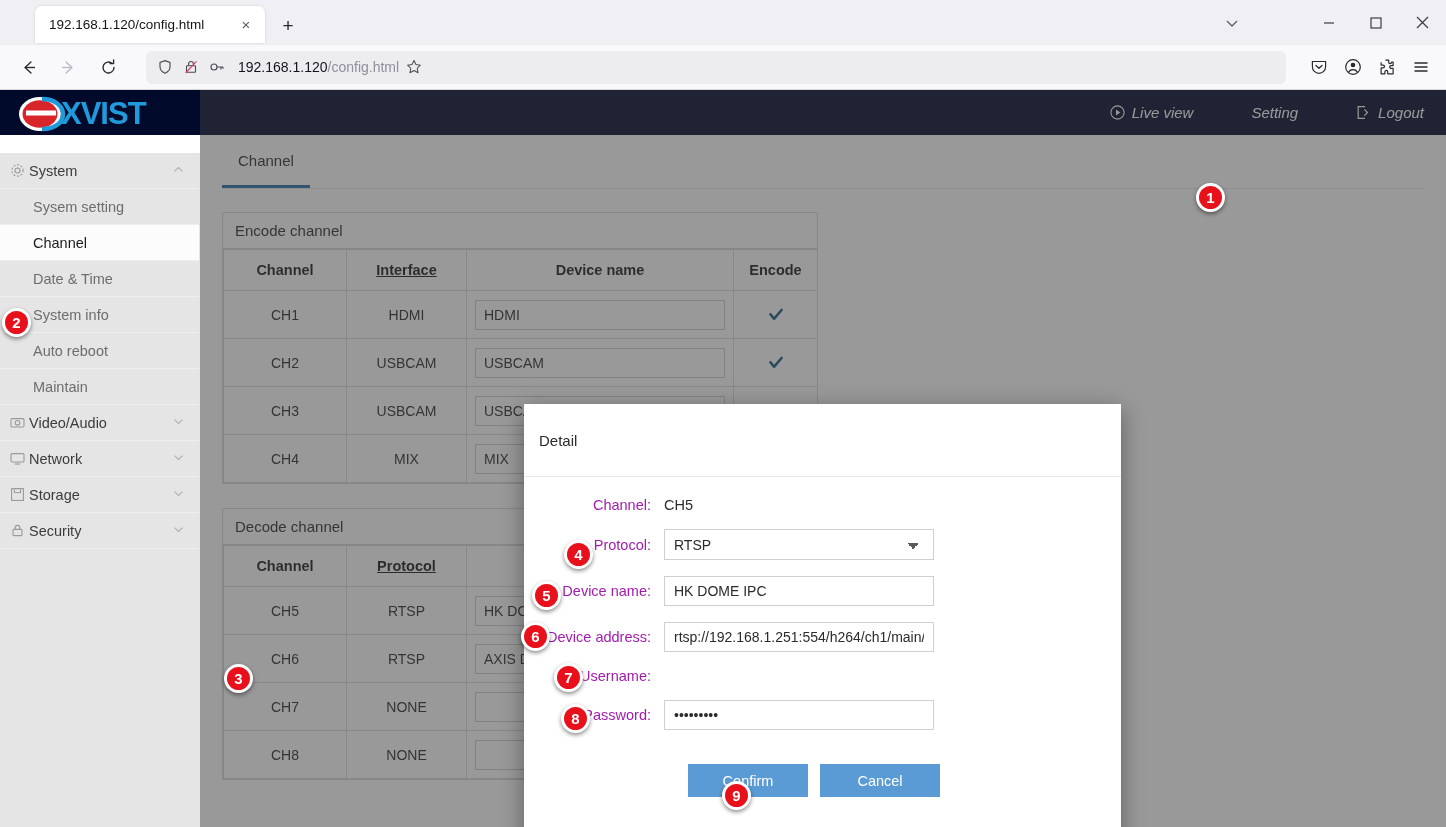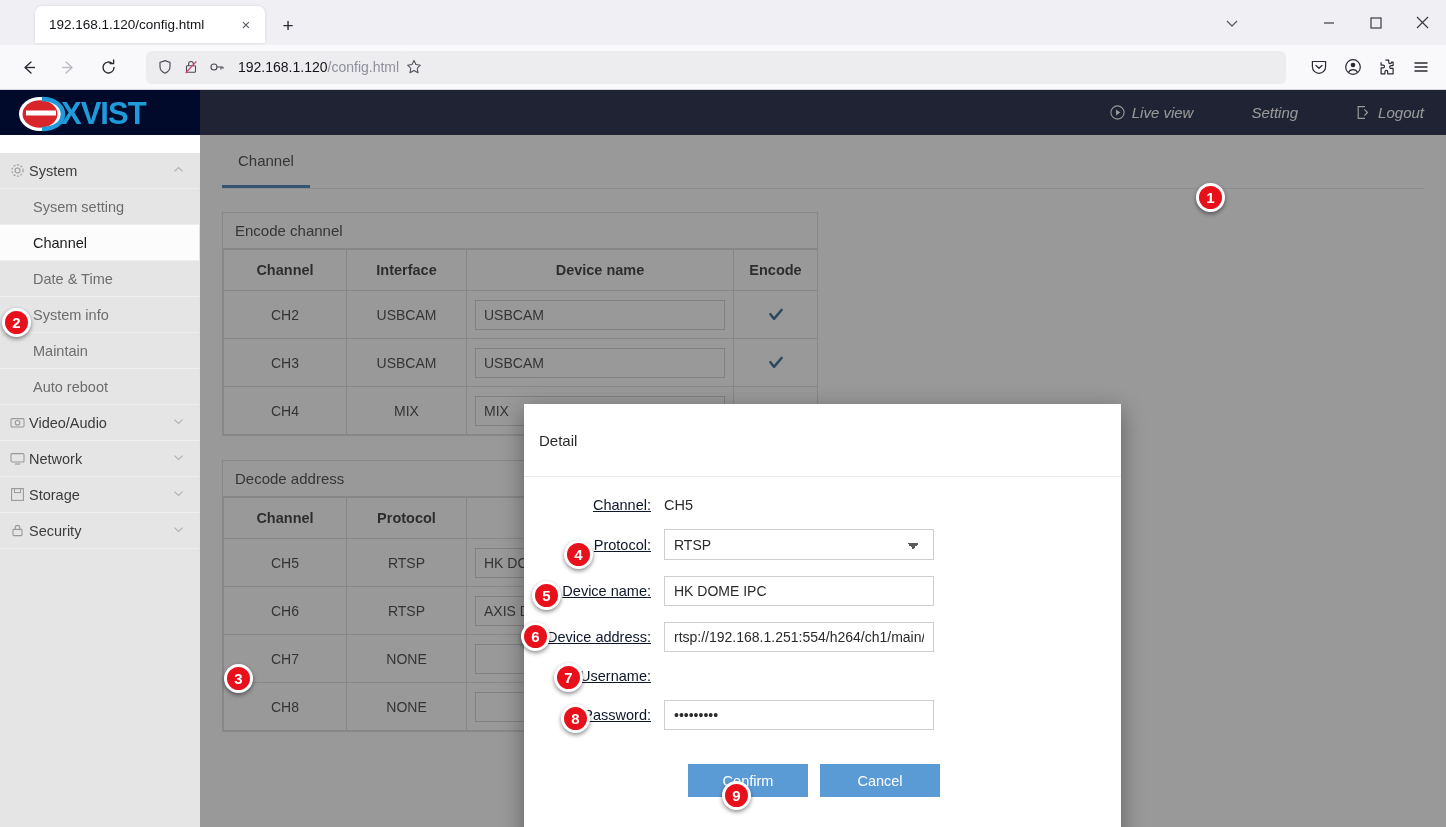--- a/index.html
+++ b/index.html
@@ -164,21 +164,21 @@
     background: #ffffff; font-size: 14px; color: #2d2d2d;
     padding: 0 8px; font-family: "Liberation Sans", sans-serif;
   }
   .chk {
     width: 16px; height: 16px; display: inline-block;
     position: relative; vertical-align: middle; cursor: pointer;
   }
   .chk svg { display: block; }
 
   .c-channel { width: 123px; }
-  .c-iface   { width: 120px; }
+  .c-iface   { width: 120px; text-decoration: underline; }
   .c-dev     { width: 267px; }
   .c-enc     { width: 84px; }
 
   
   .dim-overlay {
     position: absolute; left: 200px; top: 0;
     width: 1246px; height: 737px;
     background: rgba(60,60,60,0.52);
     z-index: 20; pointer-events: none;
   }
@@ -195,21 +195,21 @@
     padding-left: 15px; border-bottom: 1px solid #e8e8e8;
     font-size: 15px; color: #2b2b2b;
   }
   .modal-body { padding: 20px 0 0 0; }
   .frow {
     display: flex; align-items: center;
     margin-bottom: 16px; position: relative;
   }
   .flabel {
     width: 140px; text-align: right; padding-right: 13px;
-    font-size: 14.5px; color: #0f172a; flex-shrink: 0; text-decoration: underline;
+    font-size: 14.5px; color: #a21caf; flex-shrink: 0;
   }
   .fvalue { font-size: 14.5px; color: #2b2b2b; }
   .finput {
     width: 270px; height: 30px; border: 1px solid #cfcfcf;
     background: #ffffff; font-size: 14px; color: #2b2b2b;
     padding: 0 9px; font-family: "Liberation Sans", sans-serif;
   }
   select.finput {
     height: 31px; appearance: none; -webkit-appearance: none;
     background-image:
@@ -410,24 +410,24 @@
         <div class="sb-sub active">
           <span>Channel</span>
         </div>
         <div class="sb-sub">
           <span>Date &amp; Time</span>
         </div>
         <div class="sb-sub">
           <span>System info</span>
         </div>
         <div class="sb-sub">
+          <span>Auto reboot</span>
+        </div>
+        <div class="sb-sub">
           <span>Maintain</span>
-        </div>
-        <div class="sb-sub">
-          <span>Auto reboot</span>
         </div>
 
         <div class="sb-group">
           <span class="gi">
             <svg width="15" height="15" viewBox="0 0 15 15">
                 <rect x="1" y="3.6" width="13" height="8.4" rx="1.2" stroke="#9a9a9a" stroke-width="1.1" fill="none"></rect>
                 <circle cx="7.5" cy="7.8" r="2.3" stroke="#9a9a9a" stroke-width="1.1" fill="none"></circle>
               </svg>
           </span>
           <span>Video/Audio</span>
@@ -492,67 +492,81 @@
             <thead>
               <tr>
                 <th class="c-channel">Channel</th>
                 <th class="c-iface">Interface</th>
                 <th class="c-dev">Device name</th>
                 <th class="c-enc">Encode</th>
               </tr>
             </thead>
             <tbody>
               <tr>
-                <td>CH2</td>
-                <td>USBCAM</td>
-                <td>
-                  <input class="cellinput" value="USBCAM" style="">
+                <td>CH1</td>
+                <td>HDMI</td>
+                <td>
+                  <input class="cellinput" value="HDMI" style="">
                 </td>
                 <td>
                   <span class="chk">
                     <svg width="16" height="16" viewBox="0 0 16 16">
                         <path d="M2.4 7.2l3.6 4.6L13.6 3" stroke="#1d5b7d" stroke-width="2.6" fill="none" stroke-linecap="round" stroke-linejoin="round"></path>
                       </svg>
                   </span>
                 </td>
               </tr>
               <tr>
-                <td>CH3</td>
+                <td>CH2</td>
                 <td>USBCAM</td>
                 <td>
                   <input class="cellinput" value="USBCAM" style="">
                 </td>
                 <td>
                   <span class="chk">
                     <svg width="16" height="16" viewBox="0 0 16 16">
                         <path d="M2.4 7.2l3.6 4.6L13.6 3" stroke="#1d5b7d" stroke-width="2.6" fill="none" stroke-linecap="round" stroke-linejoin="round"></path>
                       </svg>
                   </span>
                 </td>
               </tr>
               <tr>
-                <td>CH4</td>
-                <td>MIX</td>
-                <td>
-                  <input class="cellinput" value="MIX" style="">
+                <td>CH3</td>
+                <td>USBCAM</td>
+                <td>
+                  <input class="cellinput" value="USBCAM" style="">
                 </td>
                 <td>
                   <span class="chk">
                     <svg width="16" height="16" viewBox="0 0 16 16">
                         <path d="M2.4 7.2l3.6 4.6L13.6 3" stroke="#1d5b7d" stroke-width="2.6" fill="none" stroke-linecap="round" stroke-linejoin="round"></path>
                       </svg>
                   </span>
                 </td>
               </tr>
+              <tr>
+                <td>CH4</td>
+                <td>MIX</td>
+                <td>
+                  <input class="cellinput" value="MIX" style="">
+                </td>
+                <td>
+                  <span class="chk">
+                    <svg width="16" height="16" viewBox="0 0 16 16">
+                        <path d="M2.4 7.2l3.6 4.6L13.6 3" stroke="#1d5b7d" stroke-width="2.6" fill="none" stroke-linecap="round" stroke-linejoin="round"></path>
+                      </svg>
+                  </span>
+                </td>
+              </tr>
             </tbody>
           </table>
         </div>
 
         <div class="panel" style="margin-top:24px;">
-          <div class="panel-title">Decode address</div>
+          <div class="panel-title">Decode channel</div>
           <table class="grid">
             <thead>
               <tr>
                 <th class="c-channel">Channel</th>
                 <th class="c-iface">Protocol</th>
                 <th colspan="2">Device name</th>
               </tr>
             </thead>
             <tbody>
               <tr>

